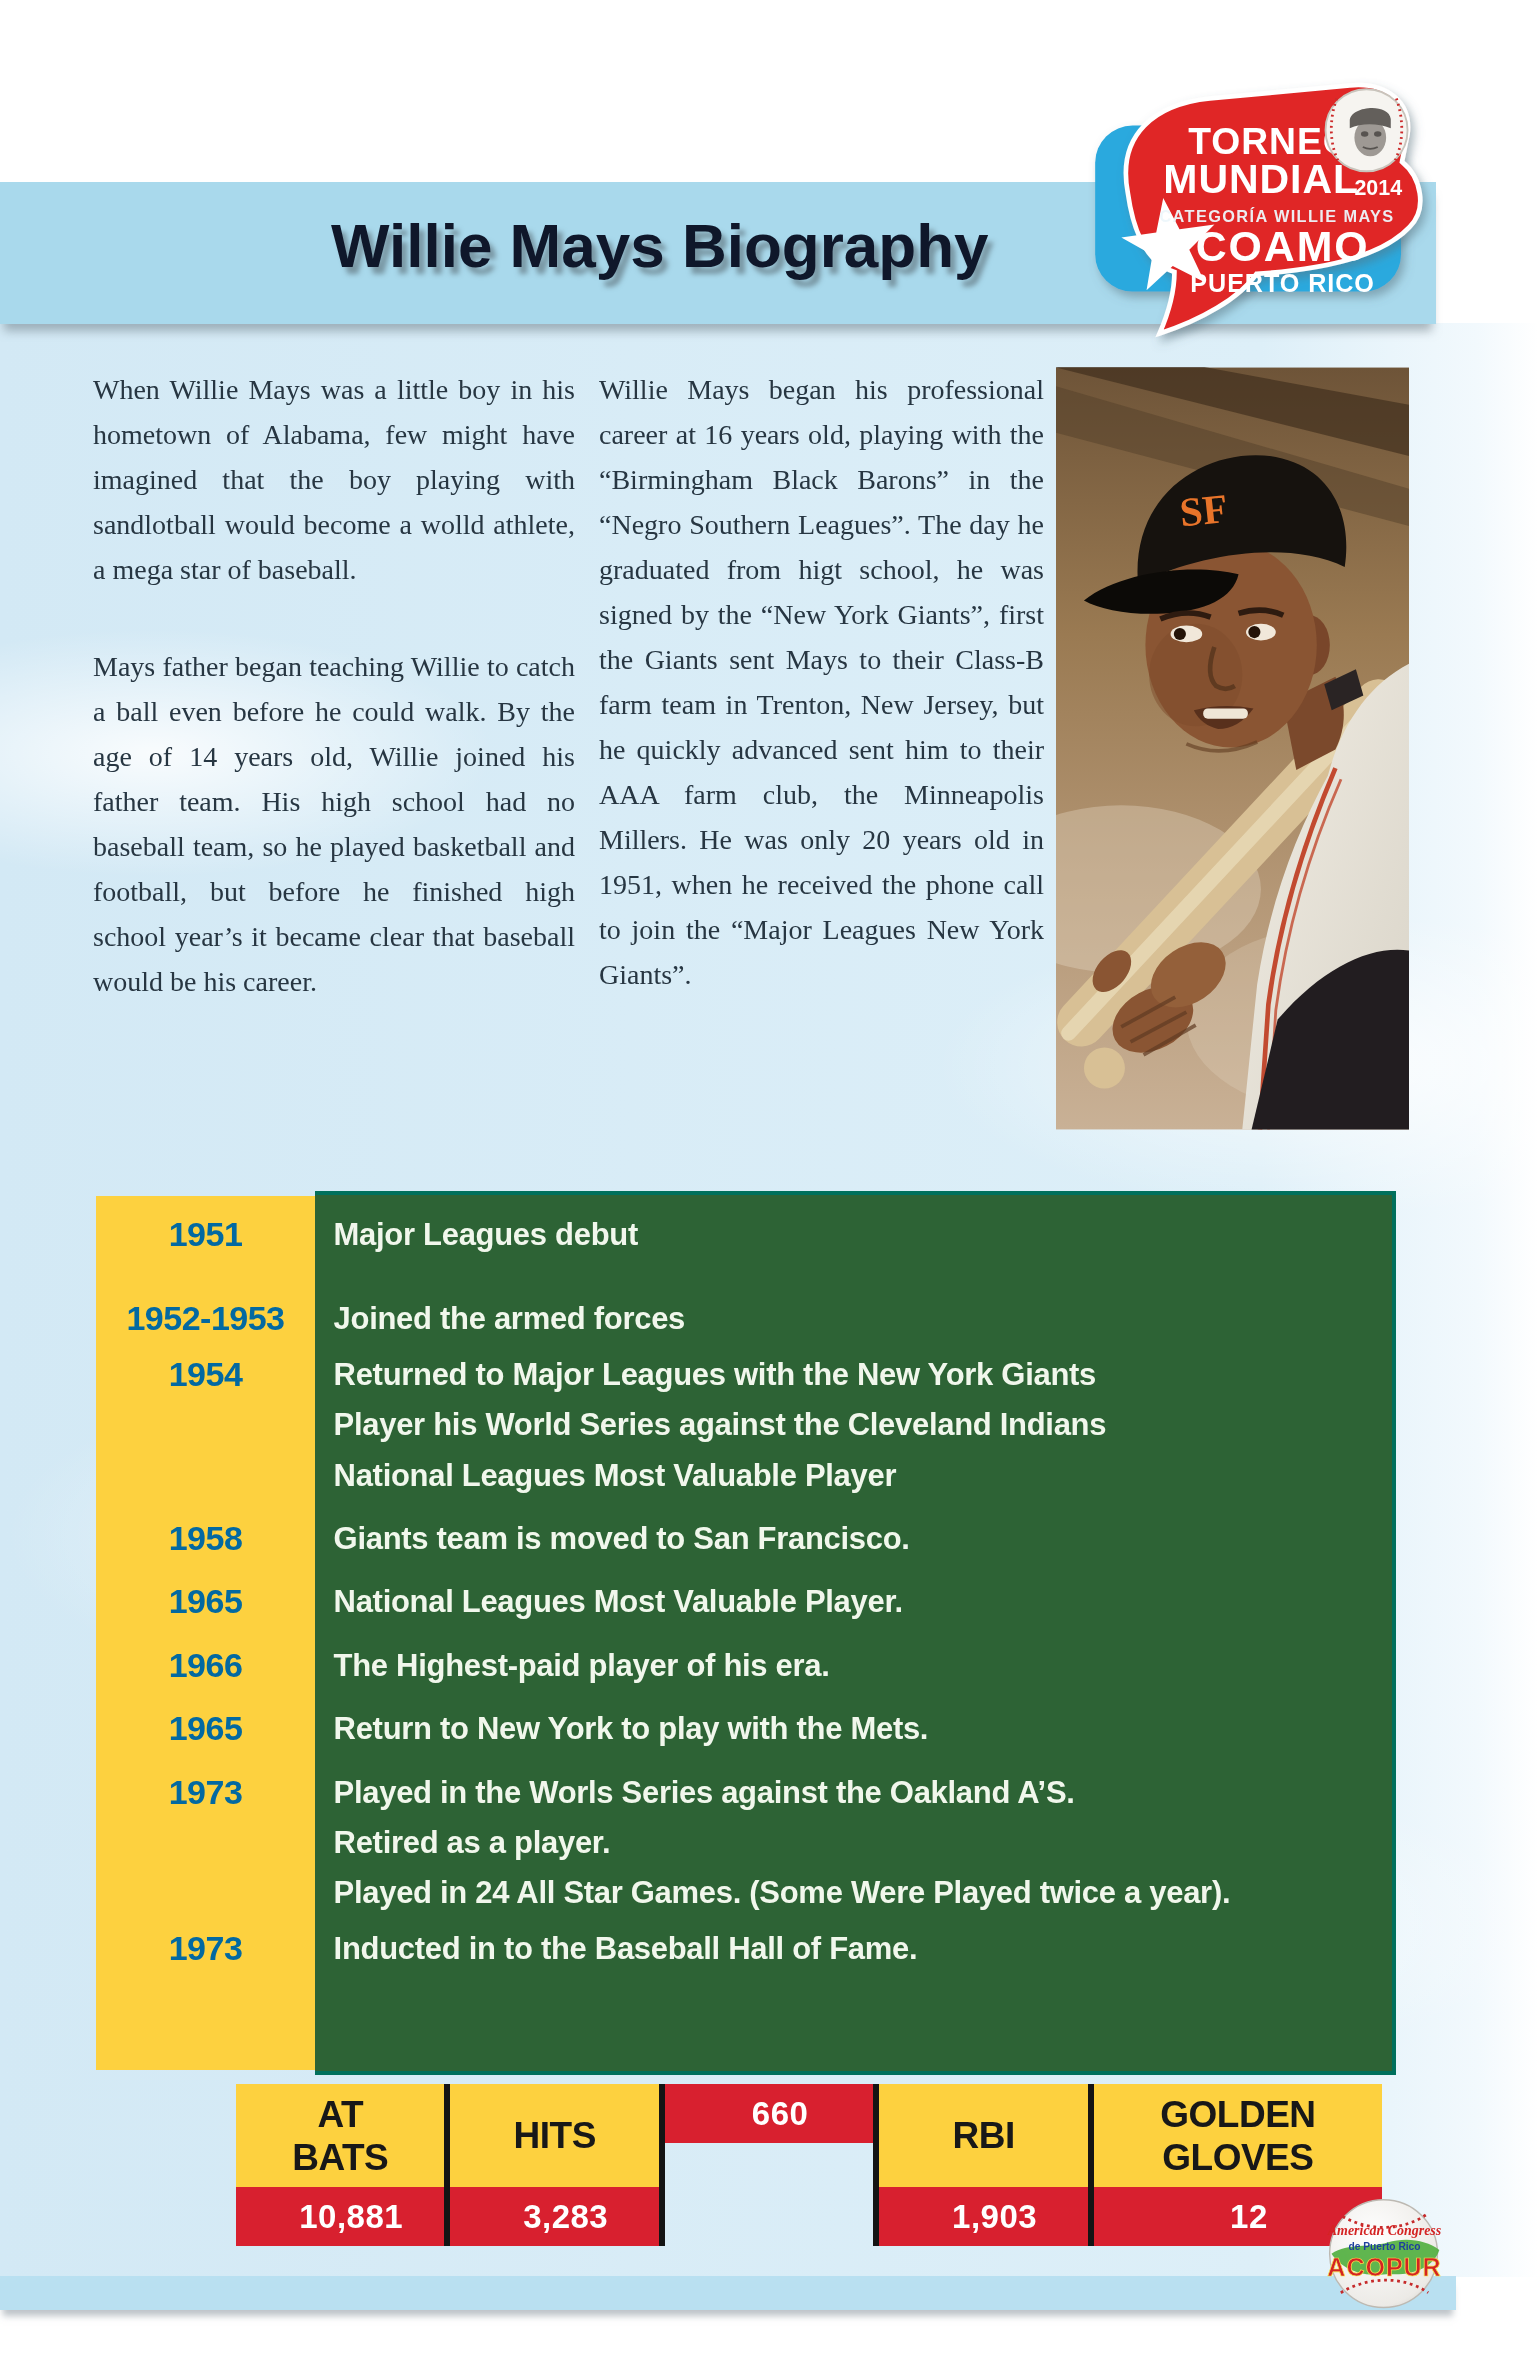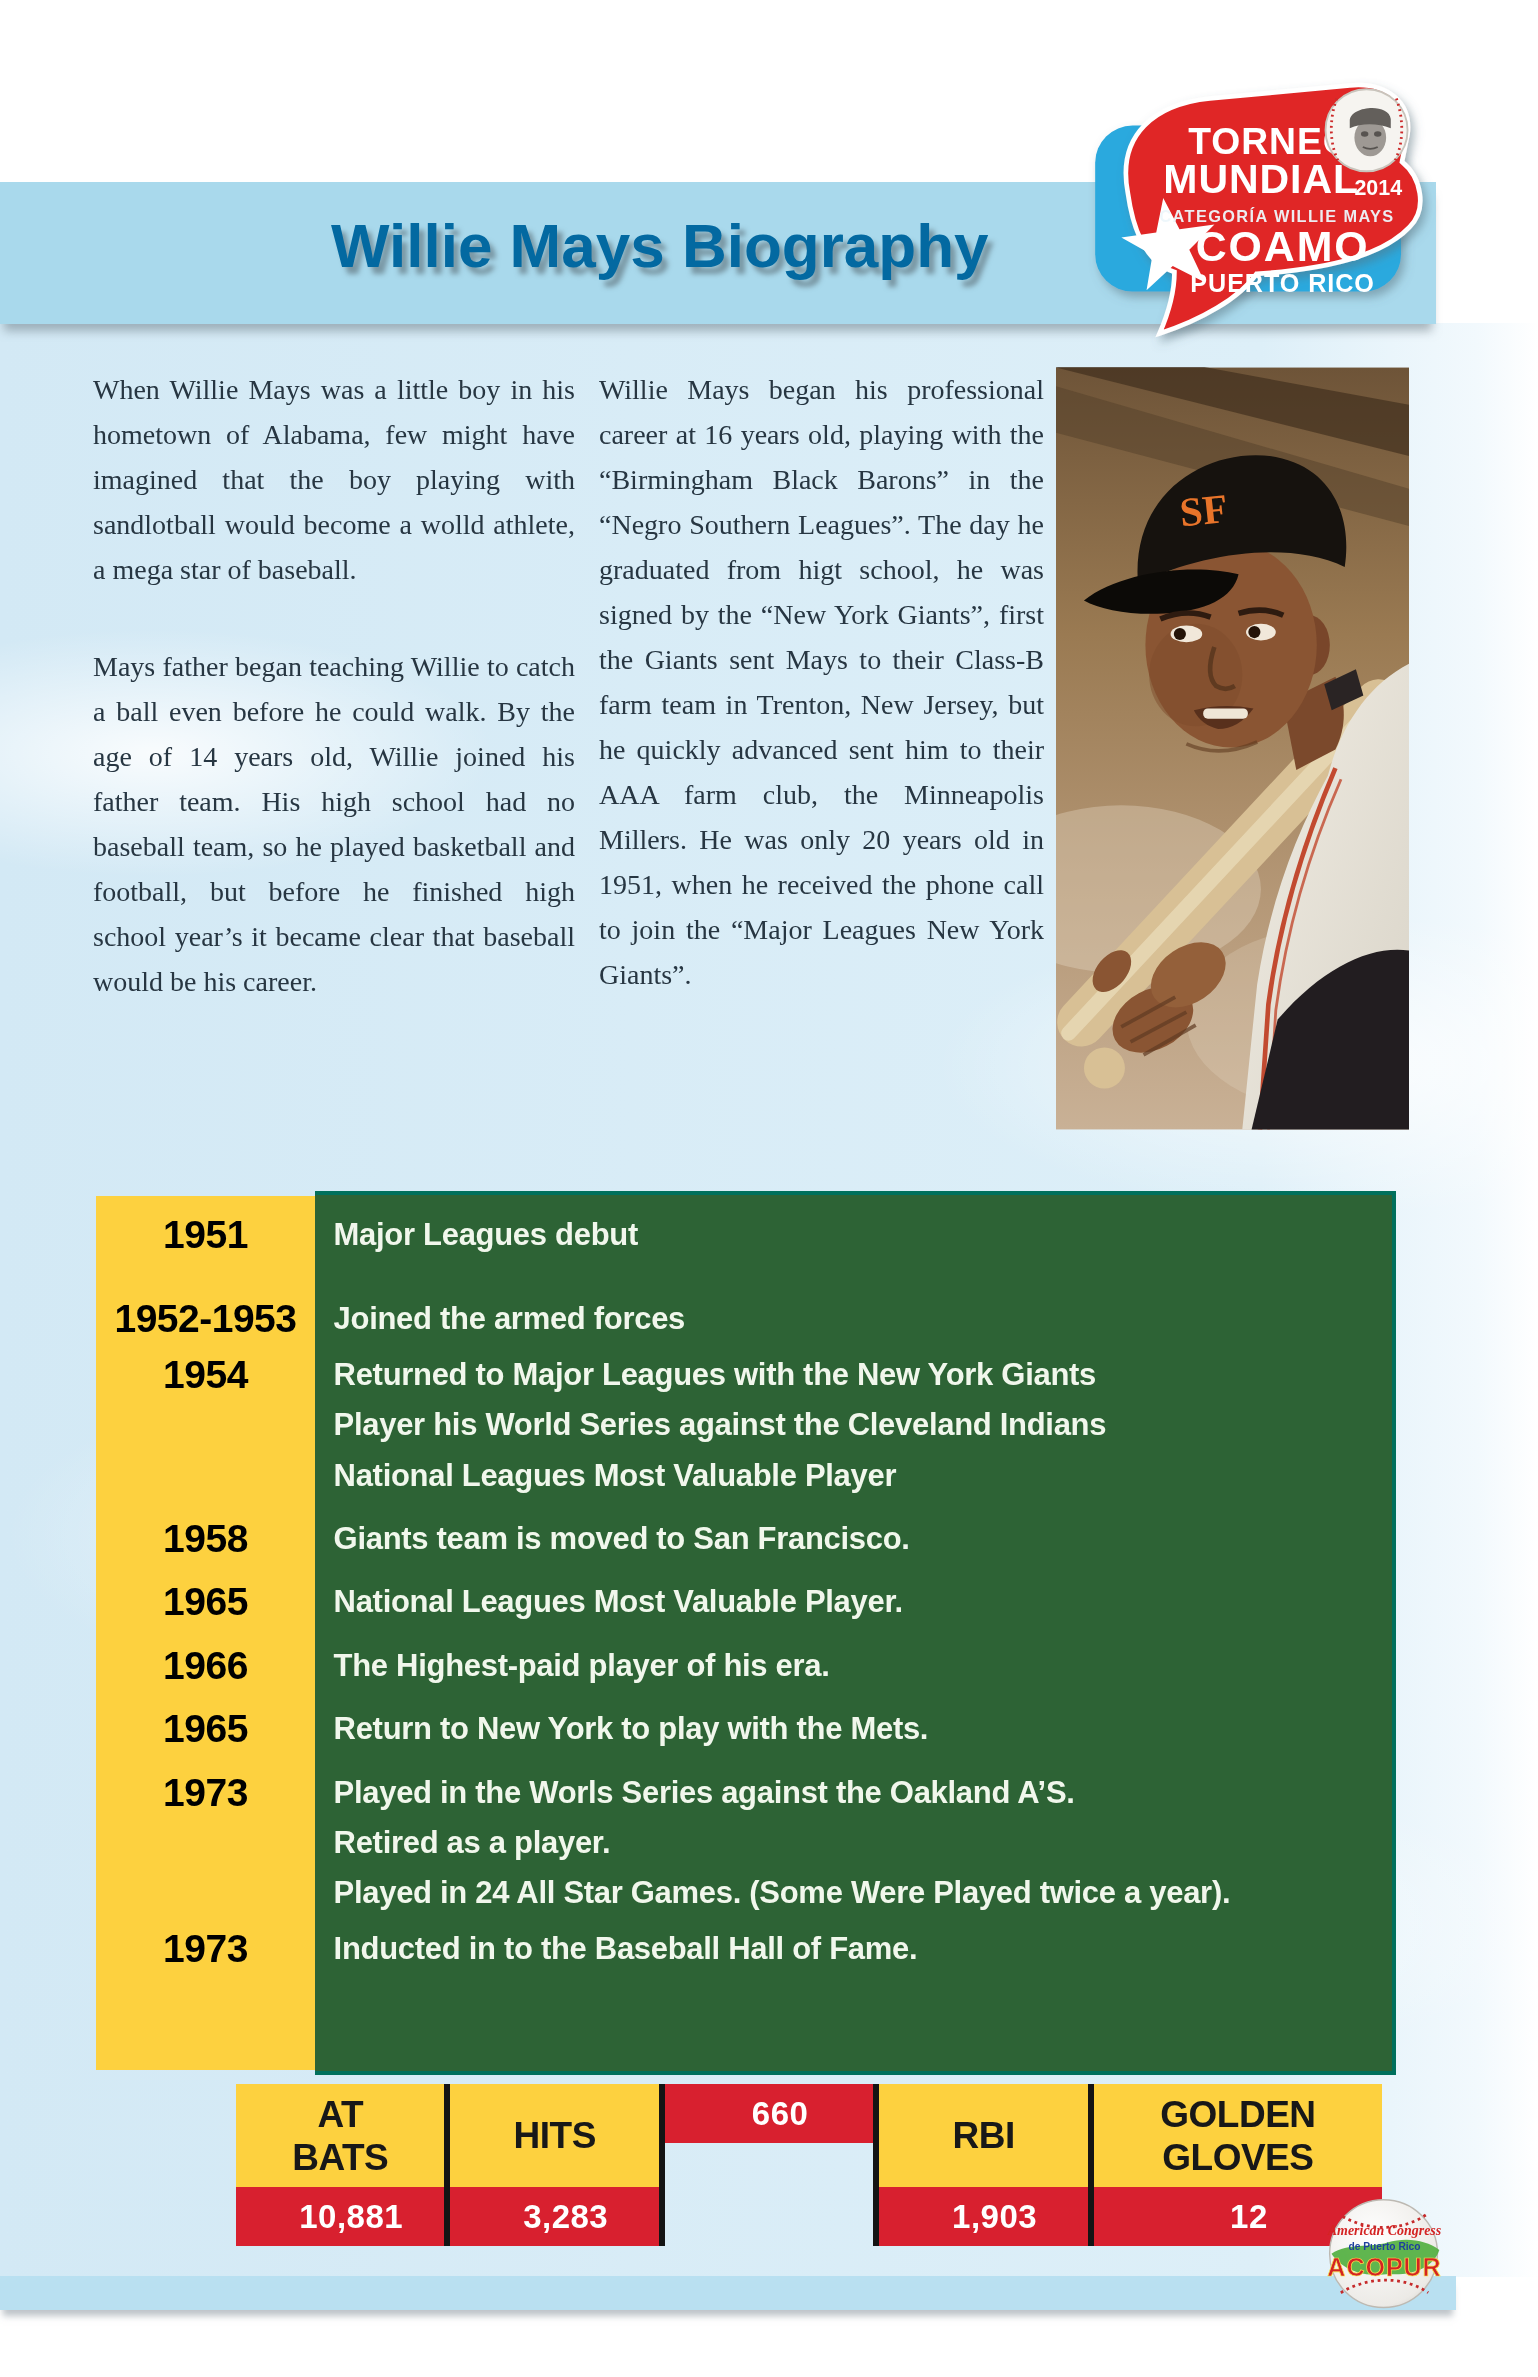--- a/index.html
+++ b/index.html
@@ -12,21 +12,21 @@
       radial-gradient(ellipse 597px 214px at 88% 38%, rgba(255,255,255,.75), rgba(255,255,255,0) 70%),
       radial-gradient(ellipse 653px 242px at 30% 62%, rgba(255,255,255,.65), rgba(255,255,255,0) 70%),
       radial-gradient(ellipse 559px 205px at 75% 82%, rgba(255,255,255,.6), rgba(255,255,255,0) 70%),
       linear-gradient(90deg, #d3e9f5 0%, #ddeff8 82%, #f2f9fd 96%, #ffffff 100%),
       linear-gradient(180deg,#cfe8f5 0%, #dcEEf8 35%, #e7f4fb 70%, #eef7fc 100%);
     background-color:#dceef8;}
   
   .banner{position:absolute;left:0;top:182px;width:1436px;height:142px;background:#a9d9ec;
     box-shadow:0 11.2px 9.3px -3.7px rgba(110,125,135,.55);}
   .banner-title{position:absolute;left:331px;top:28px;margin:0;font-size:62px;font-weight:bold;
-    letter-spacing:0px;color:#0369a1;text-shadow:5.6px 6.5px 5.6px rgba(95,115,125,.65);
+    letter-spacing:0px;color:#0f172a;text-shadow:5.6px 6.5px 5.6px rgba(95,115,125,.65);
     font-family:"Liberation Sans",sans-serif;}
   
   .tlogo{position:absolute;left:1070px;top:76px;width:373px;height:308px;}
   
   .bio-col{position:absolute;top:367px;color:#273642;font-family:"Liberation Serif",serif;
     font-size:28px;line-height:45px;text-align:justify;}
   .bio-left{left:93px;width:482px;}
   .bio-right{left:599px;width:445px;}
   .bio-col p{margin:0;}
   .bio-col p + p{margin-top:52px;}
@@ -35,22 +35,22 @@
   
   .timeline{position:absolute;left:96px;top:1191px;width:1300px;height:884px;}
   .tl-yellow{position:absolute;left:0;top:4.7px;bottom:4.7px;width:219px;background:#fdd13f;}
   .tl-green{position:absolute;left:219px;right:0;top:0;bottom:0;background:#2d6335;
     border:4.7px solid #00705c;border-left:none;box-sizing:border-box;}
   .tl-rows{position:relative;z-index:1;padding-top:23px;}
   .tl-row{display:flex;align-items:flex-start;margin-bottom:22.4px;}
   .tl-row:nth-child(1){margin-bottom:43px;}
   .tl-row:nth-child(2){margin-bottom:15px;}
   .tl-row:nth-child(8){margin-bottom:15px;}
-  .tl-year{width:219px;flex:0 0 219px;text-align:center;font-size:39px;font-weight:bold;
-    color:#000000;line-height:41px;letter-spacing:-0.5px;}
+  .tl-year{width:219px;flex:0 0 219px;text-align:center;font-size:34px;font-weight:bold;
+    color:#0369a1;line-height:41px;letter-spacing:-0.5px;}
   .tl-events{flex:1;padding-left:18.6px;padding-right:28px;}
   .tl-event{font-size:31px;font-weight:bold;color:#f1f7ec;line-height:41px;letter-spacing:-0.3px;}
   .tl-event + .tl-event{margin-top:9.3px;}
   
   .stats{position:absolute;left:236px;top:2084px;width:1146px;display:flex;border-radius:27px;}
   .stat-col{flex:204 1 0;display:flex;flex-direction:column;}
   .stat-col + .stat-col{border-left:6.5px solid #141414;}
   .stat-col:last-child{flex:282 1 0;}
   .stat-header{height:103px;background:#fdd13f;display:flex;align-items:center;justify-content:center;}
   .stat-header-text{display:inline-block;width:min-content;text-align:center;font-size:37px;

